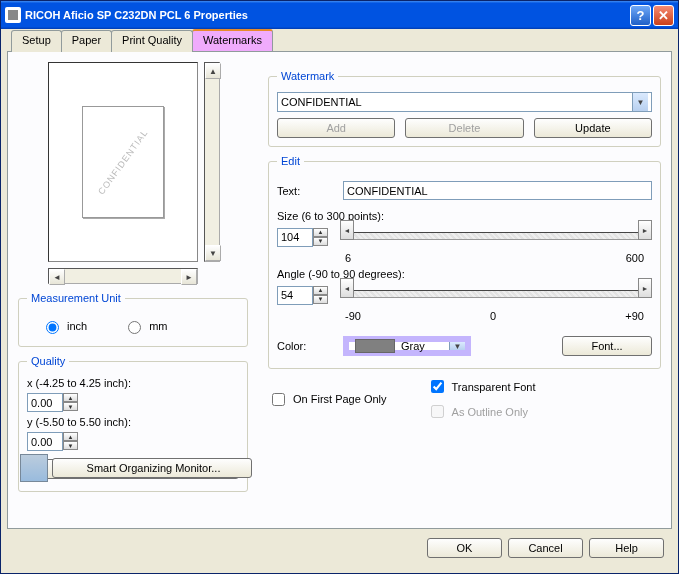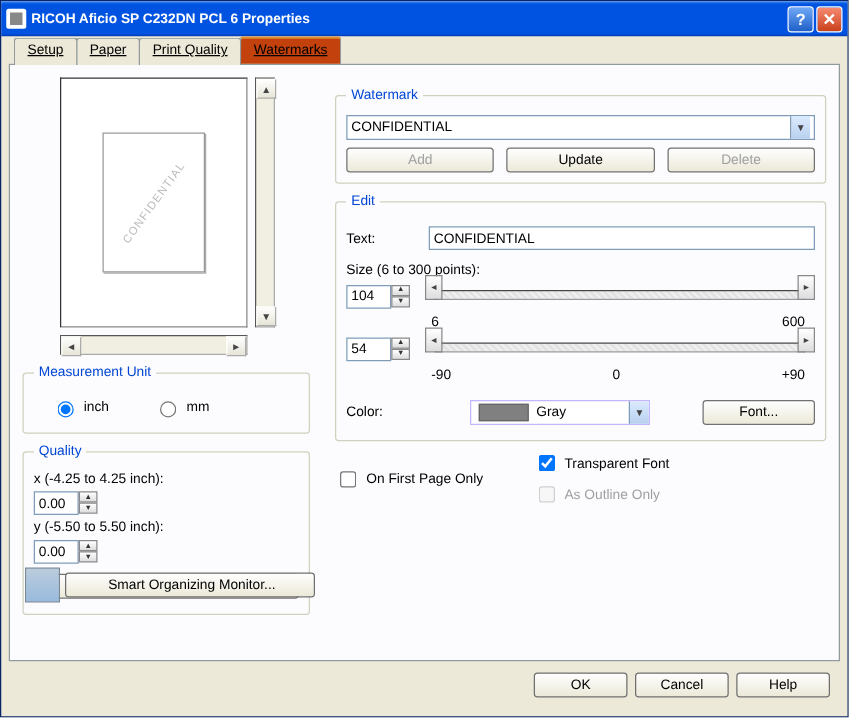--- a/index.html
+++ b/index.html
@@ -5,24 +5,24 @@
   * { box-sizing: border-box; font-family: "Tahoma", "MS Sans Serif", sans-serif; font-size: 11px; }
   body { margin: 0; background: #ece9d8; }
   .window { width: 679px; height: 574px; background: #ece9d8; border: 1px solid #0a246a; position: relative; }
   .titlebar { height: 28px; background: linear-gradient(to bottom, #3f8cf3 0%, #0053e1 8%, #0053e1 92%, #003bb0 100%); color: #fff; display: flex; align-items: center; padding: 0 4px; font-weight: bold; font-size: 13px; }
   .titlebar .icon { width: 16px; height: 16px; margin-right: 4px; background: #fff; border-radius: 2px; display: inline-block; position: relative; }
   .titlebar .icon::after { content:""; position:absolute; inset:3px; background:#888; }
   .titlebar .buttons { margin-left: auto; display: flex; gap: 2px; }
   .titlebar .btn { width: 21px; height: 21px; border: 1px solid #fff; border-radius: 3px; color:#fff; font-weight:bold; display:flex; align-items:center; justify-content:center; font-size:13px; }
   .titlebar .btn.help { background: linear-gradient(to bottom,#6fa8f7,#1e5fc7); }
   .titlebar .btn.close { background: linear-gradient(to bottom,#f78b72,#c9401a); }
-  .client { position: absolute; left: 4px; right: 4px; top: 28px; bottom: 4px; text-decoration: underline; }
+  .client { position: absolute; left: 4px; right: 4px; top: 28px; bottom: 4px; }
   .tabs { display:flex; padding-left:6px; position:relative; z-index:2; }
   .tab { padding: 3px 10px 4px; background:#ece9d8; border:1px solid #919b9c; border-bottom:none; border-radius:3px 3px 0 0; margin-right:-1px; cursor:pointer; position:relative; top:1px; }
-  .tab.active { background:#c2410c; border-top:2px solid #e68b2c; z-index:3; top:0; padding-bottom:5px; }
+  .tab.active { background:#f0abfc; border-top:2px solid #e68b2c; z-index:3; top:0; padding-bottom:5px; }
   .tabpanel { position:absolute; left:2px; right:2px; top:22px; bottom:40px; background:#fcfcfe; border:1px solid #919b9c; padding:10px; }
   fieldset { border:1px solid #d0d0bf; border-radius:3px; padding:10px 8px 8px; margin:0 0 8px 0; }
   legend { padding:0 4px; color:#0046d5; }
   .row { display:flex; align-items:center; margin:4px 0; gap:6px; }
   .preview { position:absolute; left:40px; top:10px; width:190px; height:220px; }
   .preview-outer { width:150px; height:200px; border:1px inset #888; background:#fff; display:flex; align-items:center; justify-content:center; position:relative; }
   .preview-page { width:82px; height:112px; border:1px solid #999; background:#fff; display:flex; align-items:center; justify-content:center; box-shadow:1px 1px 0 #aaa; }
   .wm-text { color:#bbb; font-size:9px; transform:rotate(-54deg); letter-spacing:1px; }
   .sb-v { width:16px; height:200px; background:#f1efe2; border:1px inset #aaa; position:absolute; left:156px; top:0; display:flex; flex-direction:column; }
   .sb-h { width:150px; height:16px; background:#f1efe2; border:1px inset #aaa; position:absolute; top:206px; left:0; display:flex; }
@@ -36,21 +36,21 @@
   input[type=text], select.flat { border:1px solid #7f9db9; background:#fff; height:19px; padding:1px 3px; }
   .spin { display:inline-flex; }
   .spin input { width:36px; border:1px solid #7f9db9; height:19px; padding:2px 3px; }
   .spin .arrows { display:flex; flex-direction:column; }
   .spin .arrows div { width:15px; height:9px; border:1px solid #888; background:linear-gradient(#fff,#ddd); font-size:6px; display:flex; align-items:center; justify-content:center; color:#333; }
   .slider { height:22px; position:relative; }
   .slider .track { position:absolute; left:8px; right:8px; top:6px; height:8px; background:repeating-linear-gradient(45deg,#eee,#eee 2px,#e2e2e2 2px,#e2e2e2 4px); border:1px inset #999; }
   .slider .alab, .slider .blab { position:absolute; top:-6px; width:14px; height:20px; border:1px solid #888; background:linear-gradient(#fff,#ddd); display:flex; align-items:center; justify-content:center; font-size:7px; color:#444;}
   .slider .alab { left:0; }
   .slider .blab { right:0; }
-  .color-combo { display:inline-flex; width:144px; height:20px; border:1px solid #c4b5fd; background:#fff; align-items:center;margin-left:33px; }
+  .color-combo { display:inline-flex; width:128px; height:20px; border:6px solid #c4b5fd; background:#fff; align-items:center; }
   .color-combo .sw { width:40px; height:14px; background:#808080; margin:0 6px; border:1px solid #666; }
   .color-combo .ar { margin-left:auto; width:16px; height:100%; border-left:1px solid #7f9db9; background:linear-gradient(#dbeafe,#b8d0ef); display:flex; align-items:center; justify-content:center; font-size:8px; color:#444; }
   .chk { display:inline-flex; align-items:center; gap:5px; }
   .chk input { width:13px; height:13px; }
   .bottombar { position:absolute; left:0; right:0; bottom:4px; height:34px; display:flex; justify-content:flex-end; align-items:center; gap:6px; padding-right:10px; }
   .smallicon { width:28px; height:28px; display:inline-block; margin-left:6px; margin-right:4px; background:
      linear-gradient(#bcd,#9bd) ; border:1px solid #789; vertical-align:middle; }
   .wide-select { width:100%; height:20px; border:1px solid #7f9db9; background:#fff; display:flex; align-items:center; padding:0 3px; }
   .wide-select .ar { margin-left:auto; width:16px; height:100%; border-left:1px solid #7f9db9; background:linear-gradient(#dbeafe,#b8d0ef); display:flex; align-items:center; justify-content:center; font-size:8px; color:#444; }
   .grp-btns { display:flex; gap:10px; justify-content:space-between; margin-top:6px; }
@@ -144,22 +144,22 @@
 
       <div class="right-col">
         <fieldset>
           <legend>Watermark</legend>
           <div class="wide-select">
             <span>CONFIDENTIAL</span>
             <div class="ar">▼</div>
           </div>
           <div class="grp-btns">
             <div class="btn3d disabled">Add</div>
+            <div class="btn3d disabled">Delete</div>
             <div class="btn3d">Update</div>
-            <div class="btn3d disabled">Delete</div>
           </div>
         </fieldset>
 
         <fieldset>
           <legend>Edit</legend>
 
           <div class="row">
             <span class="label" style="width:60px;">Text:</span>
             <input type="text" style="flex: 1 1 0%;" value="CONFIDENTIAL">
           </div>
@@ -177,20 +177,21 @@
               <div class="track"></div>
               <div class="alab">◄</div>
               <div class="blab">►</div>
             </div>
           </div>
           <div class="row" style="margin-left:60px; justify-content:space-between; padding:0 8px;">
             <span>6</span>
             <span>600</span>
           </div>
 
+          <div class="label">Angle (-90 to 90 degrees):</div>
           <div class="row">
             <div class="spin">
               <input type="text" value="54" style="">
               <div class="arrows">
                   <div>▲</div>
                   <div>▼</div>
                 </div>
             </div>
             <div class="slider" style="flex:1; margin-left:6px;">
               <div class="track"></div>

